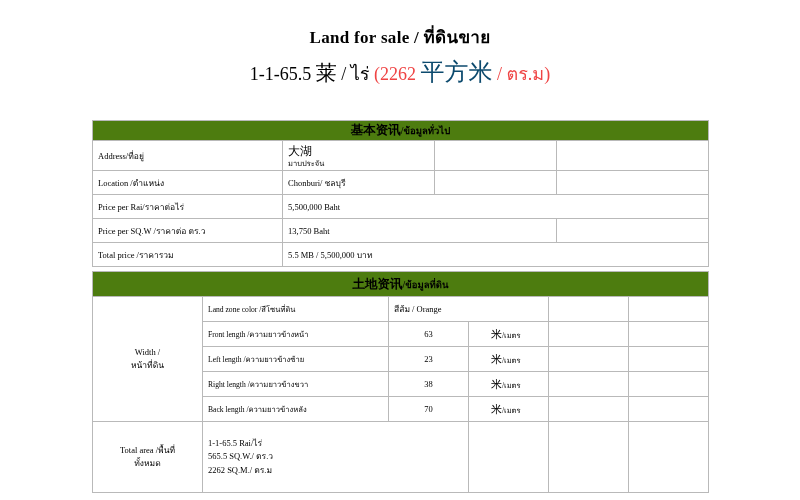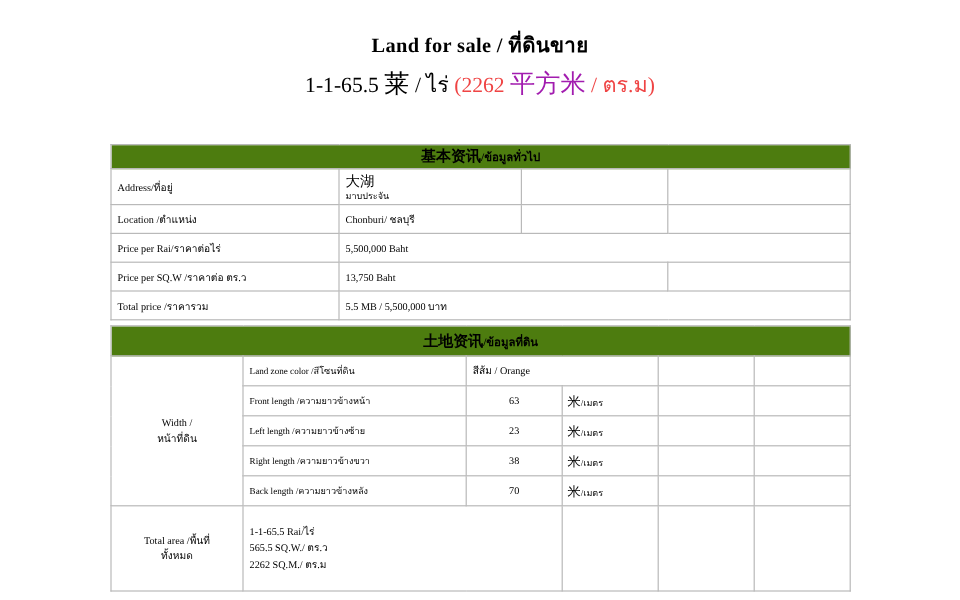--- a/index.html
+++ b/index.html
@@ -38,22 +38,22 @@
     margin: 10px 0 0 0;
     line-height: 1.2;
   }
   .title-sub .big-cn {
     font-size: 21px;
   }
   .title-sub .orange {
     color: #ef4444;
   }
   .title-sub .orange-cn {
-    color: #a21caf;
-    font-size: 21px;
+    color: #0c4a6e;
+    font-size: 24px;
   }
   
   table {
     border-collapse: collapse;
     table-layout: fixed;
   }
   .sheet {
     position: absolute;
     left: 92px;
     width: 616px;
@@ -102,21 +102,21 @@
   }
   .sheet2 td {
     height: 24px;
   }
   .sheet2 .lbl2 {
     font-size: 7.6px;
   }
   .sheet2 .unit {
     font-size: 11px;
     text-align: left;
-    padding-left: 4px;
+    padding-left: 22px;
     margin-left: 48px;
   }
   .sheet2 .unit .th-u {
     font-size: 7.5px;
   }
   .vcell {
     text-align: center;
     font-size: 7.6px;
     line-height: 1.5;
   }

